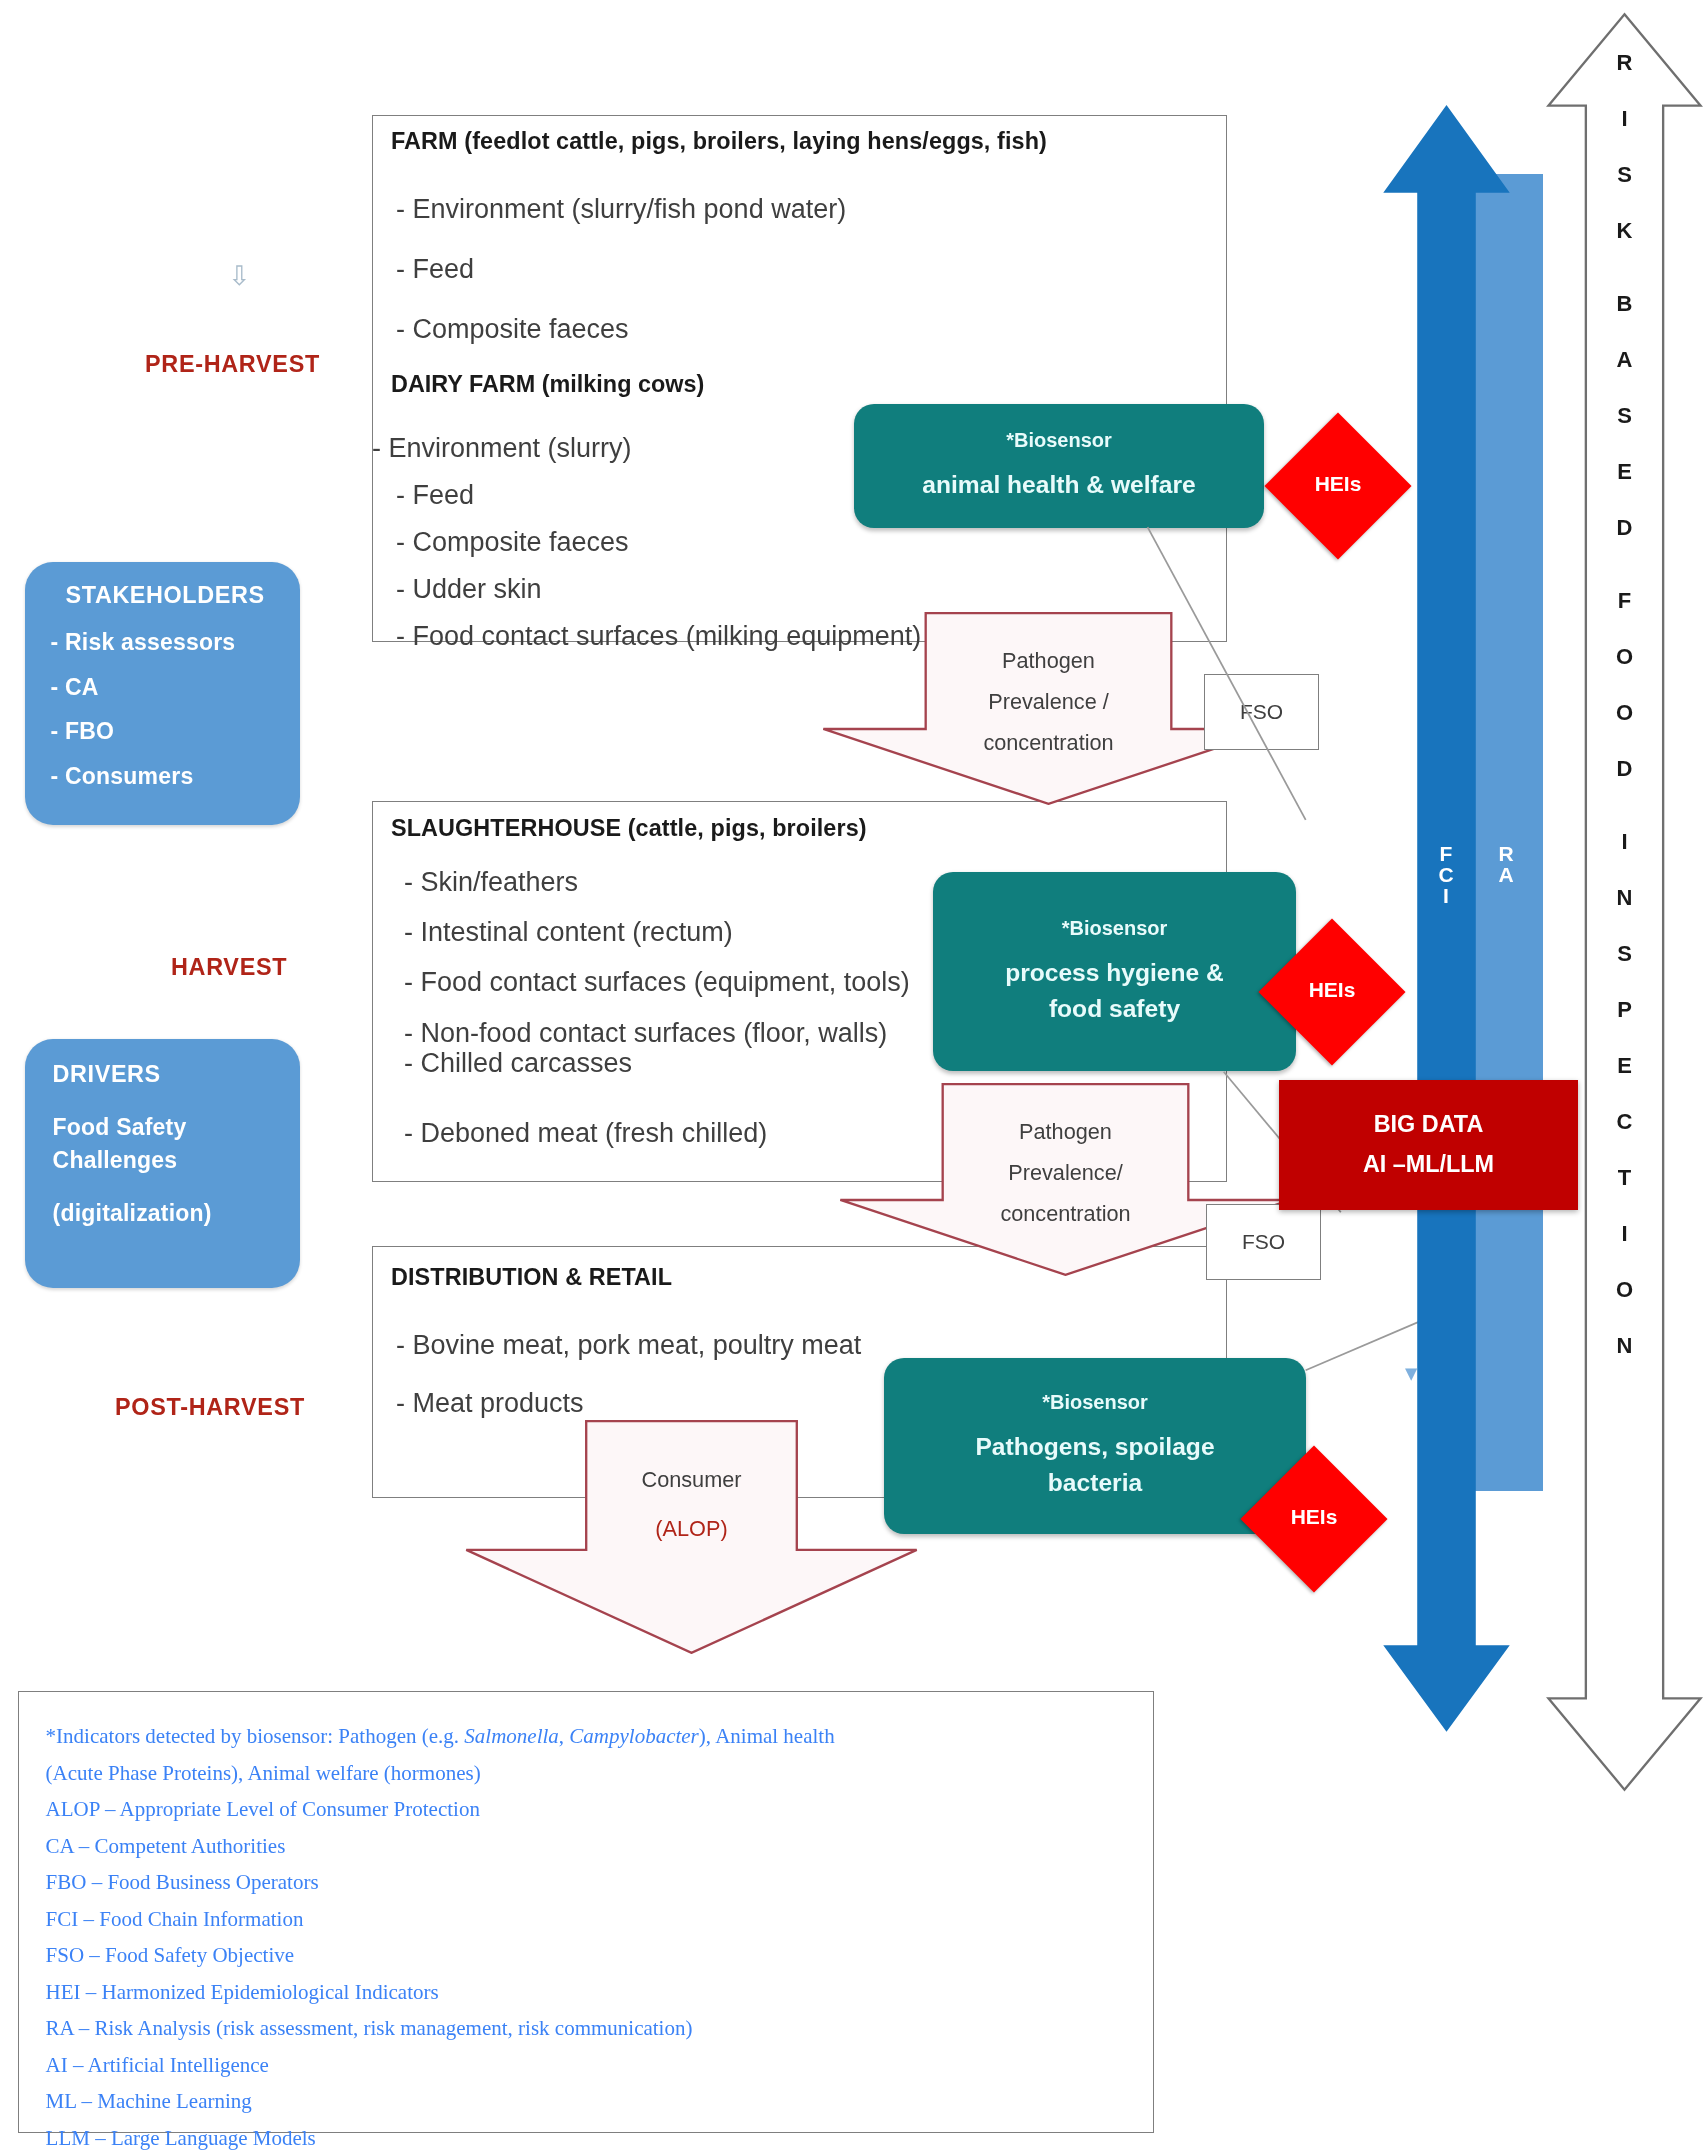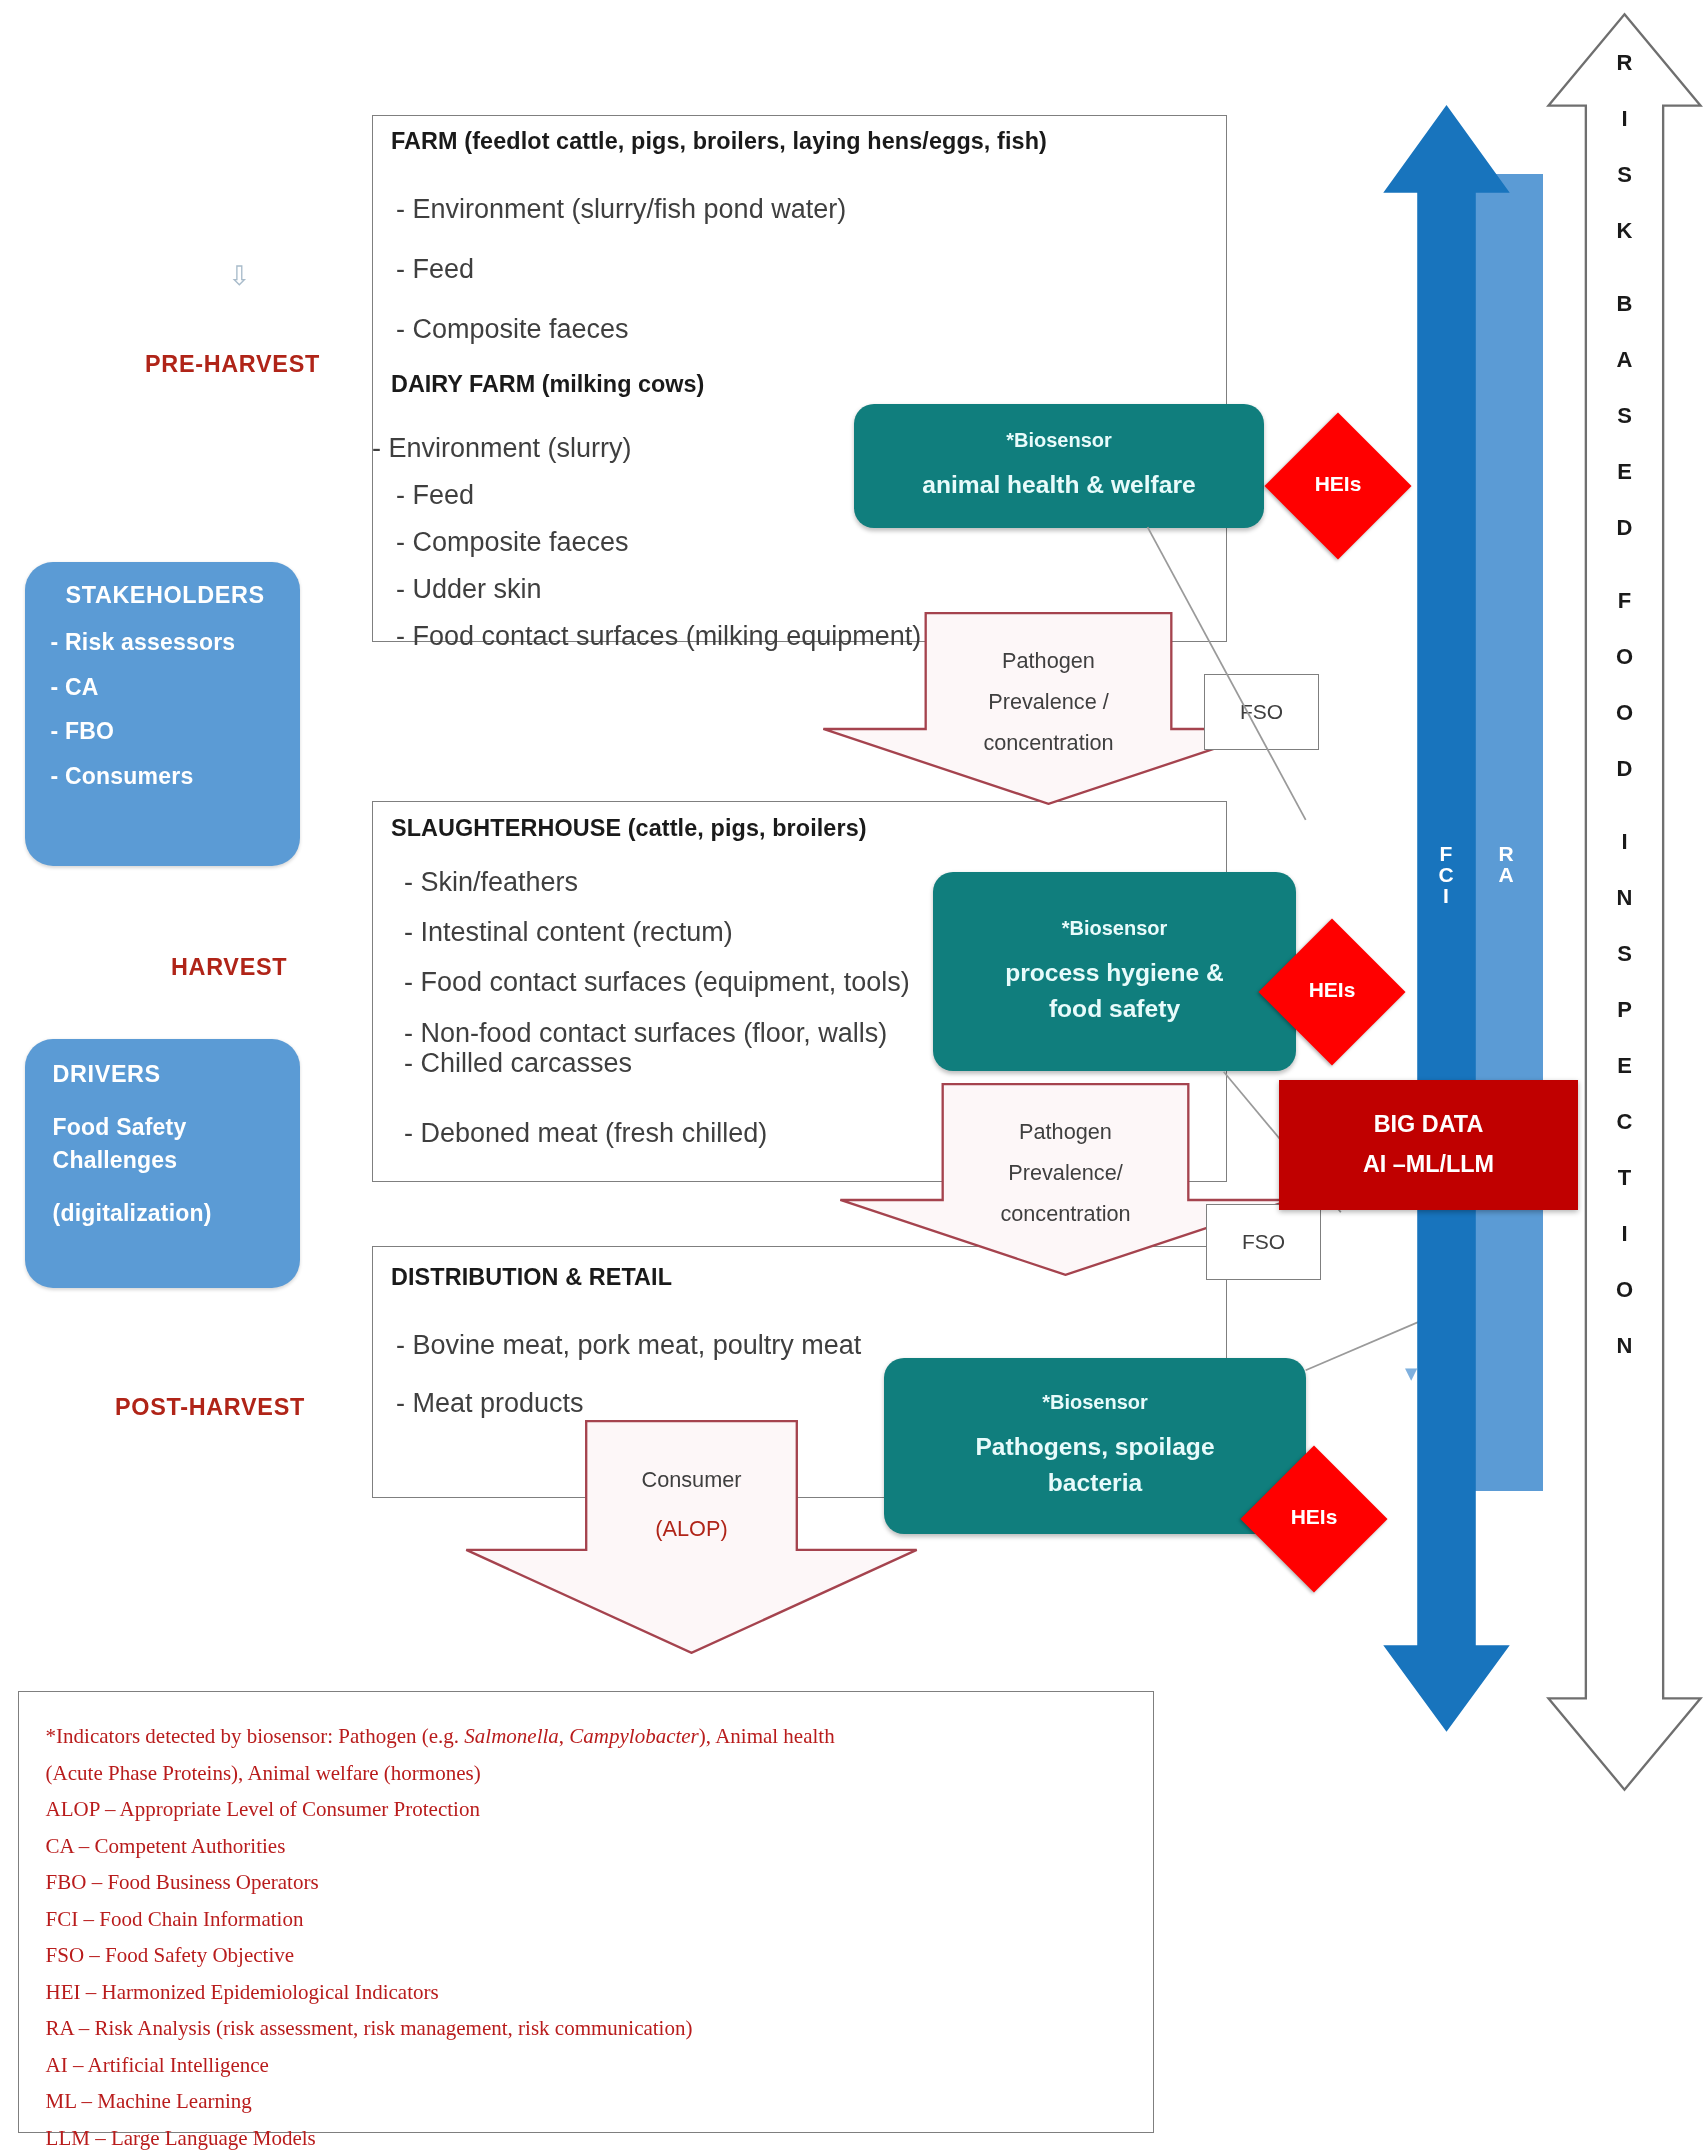--- a/index.html
+++ b/index.html
@@ -118,37 +118,37 @@
     font-weight:bold;font-size:22px;color:#1a1a1a;
   }
   .rbfi span{display:block;}
 
   
   .legend{
     border:1.8px solid #7f7f7f;background:#ffffff;box-sizing:border-box;
     font-family:"Liberation Serif", serif;
   }
   .legend p{
-    margin:0 0 8.2px 0;font-size:21px;color:#b91c1c;line-height:1.35;
+    margin:0 0 8.2px 0;font-size:21px;color:#3b82f6;line-height:1.35;
   }
   .legend p i{font-style:italic;}
 
   
   .mini-arrow{color:#A9BCCB;font-size:27px;line-height:1;}
 </style>
 </head>
 <body>
 
 <div id="stage">
 
   <div class="abs mini-arrow" style="left:228px;top:263px;">⇩</div>
 
   <div class="abs phase" style="left:145px;top:351px;">PRE-HARVEST</div>
 
-  <div class="abs bluepanel" style="left:24.6px;top:562px;width:275px;height:304px;padding:20px 20px 5.9px 26px;">
+  <div class="abs bluepanel" style="left:24.6px;top:562px;width:275px;height:263px;padding:20px 20px 5.9px 26px;">
     <div class="bp-title">STAKEHOLDERS</div>
     <div class="bp-line" style="margin-top:20px;">- Risk assessors</div>
     <div class="bp-line" style="margin-top:17.6px;">- CA</div>
     <div class="bp-line" style="margin-top:17.6px;">- FBO</div>
     <div class="bp-line" style="margin-top:17.6px;">- Consumers</div>
   </div>
 
   <div class="abs phase" style="left:171px;top:954px;">HARVEST</div>
 
   <div class="abs bluepanel" style="left:24.6px;top:1039px;width:275px;height:249px;padding:22px 17.6px 5.9px 28px;">

